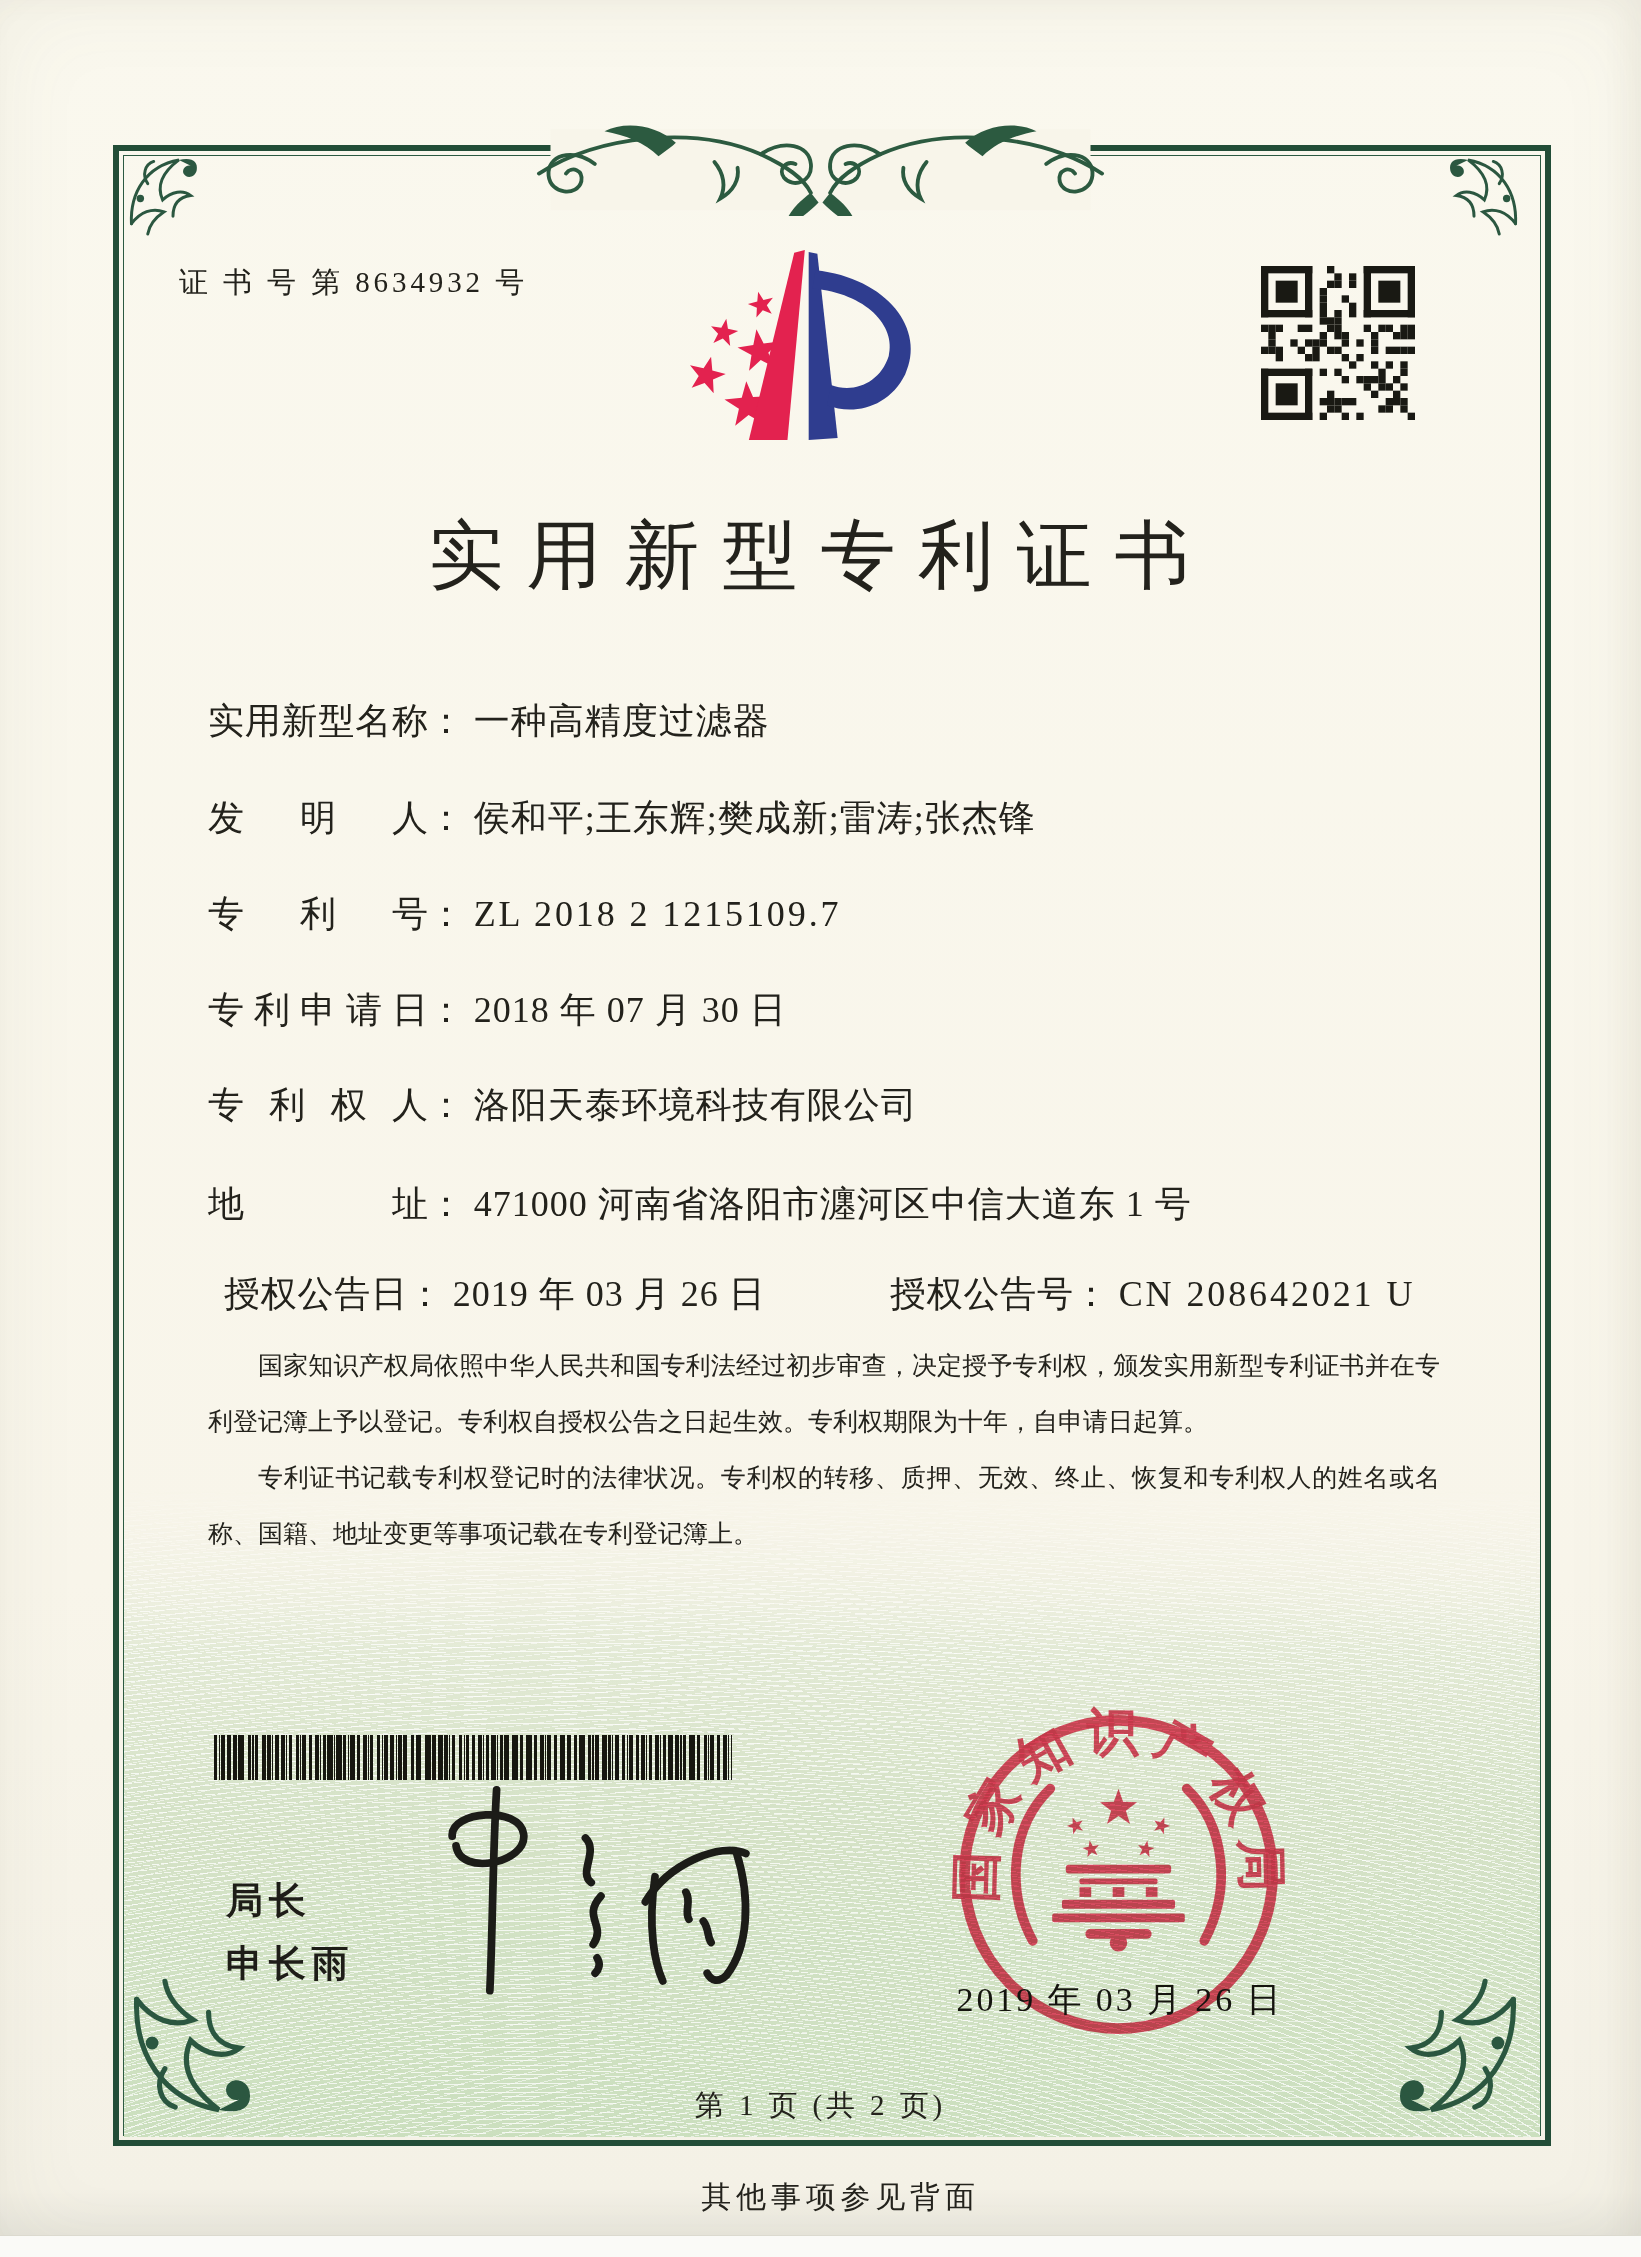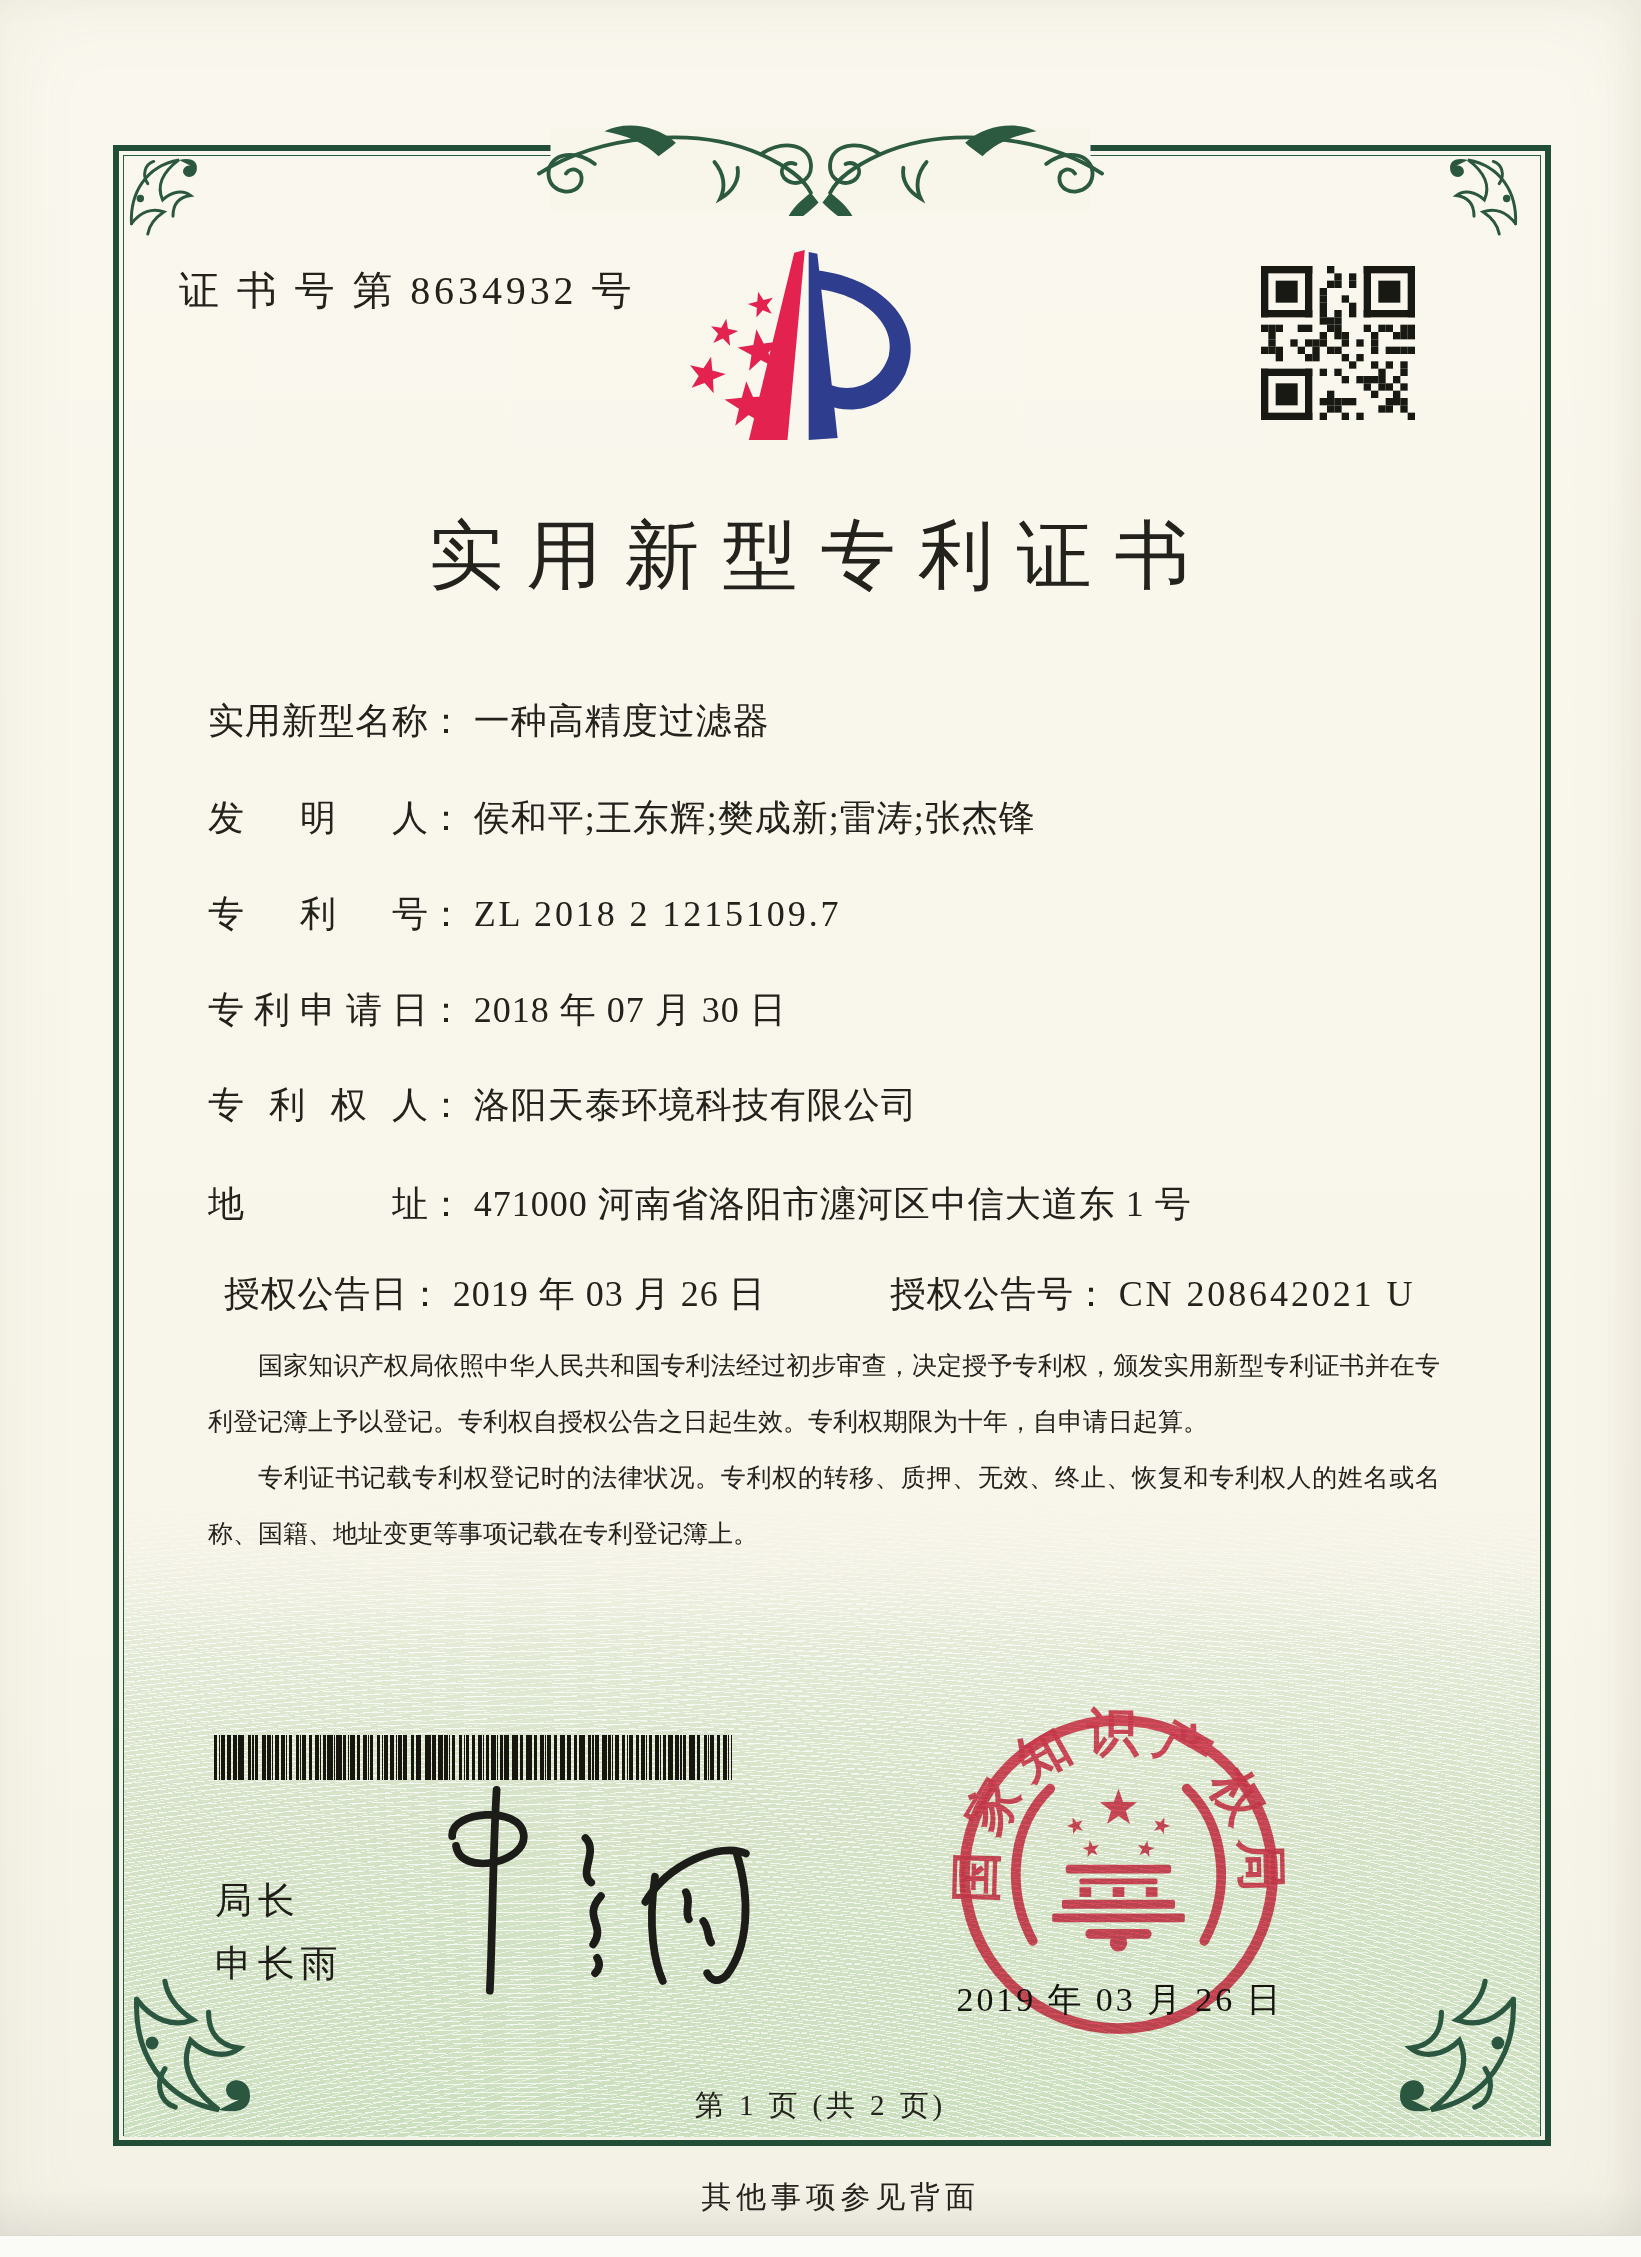--- a/index.html
+++ b/index.html
@@ -31,21 +31,21 @@
     background:
       repeating-radial-gradient(1545px 599px at 28% 135%, rgba(255,255,255,0) 0 9.7px, rgba(255,255,255,.75) 9.7px 11.6px),
       repeating-radial-gradient(1448px 541px at 78% 150%, rgba(255,255,255,0) 0 12.6px, rgba(255,255,255,.55) 12.6px 14.5px),
       linear-gradient(180deg, rgba(206,223,193,0) 0%, rgba(206,223,193,.45) 22%, rgba(205,222,191,.8) 50%, #cbdfbe 100%);
     -webkit-mask-image:linear-gradient(180deg,transparent 0,#000 26%);
             mask-image:linear-gradient(180deg,transparent 0,#000 26%);
   }
   
   .cert-no{
     position:absolute;left:179px;top:263px;
-    font-size:40px;letter-spacing:3.9px;color:#23221c;
+    font-size:29px;letter-spacing:3.9px;color:#23221c;
   }
   .logo{position:absolute;left:664px;top:239px;width:272px;height:238px;}
   .qr{position:absolute;left:1261px;top:266px;width:154px;height:154px;}
   .title{
     position:absolute;left:0;top:506px;width:1641px;text-align:center;
     font-size:75px;font-weight:normal;letter-spacing:23px;color:#23221c;
   }
   
   .frow{position:absolute;left:208px;font-size:36px;color:#23221c;white-space:nowrap;}
   .flabel{display:inline-block;width:220px;text-align:justify;text-align-last:justify;vertical-align:bottom;}
@@ -60,21 +60,21 @@
   }
   .bodytext p{margin:0;text-indent:2em;}
   
   .barcode{
     position:absolute;left:214px;top:1735px;width:518px;height:45px;
     background:
       repeating-linear-gradient(90deg,#16160f 0 2.9px,transparent 2.9px 6.8px),
       repeating-linear-gradient(90deg,#16160f 0 1.9px,transparent 1.9px 12.6px),
       repeating-linear-gradient(90deg,#16160f 0 1px,transparent 1px 4.8px);
   }
-  .director{position:absolute;left:215px;font-size:37px;letter-spacing:5.8px;color:#1e1d18;}
+  .director{position:absolute;left:226px;font-size:37px;letter-spacing:5.8px;color:#1e1d18;font-weight:bold;}
   .sig{position:absolute;left:396px;top:1784px;width:406px;height:227px;}
   .seal{position:absolute;left:943px;top:1699px;width:351px;height:351px;mix-blend-mode:multiply;opacity:.95;}
   .seal-date{
     position:absolute;left:951px;top:1977px;width:338px;text-align:center;
     font-size:34px;letter-spacing:2.9px;color:#15140f;z-index:6;
   }
   .page-footer{
     position:absolute;left:0;top:2086px;width:1641px;text-align:center;
     font-size:29px;letter-spacing:3.9px;color:#23221c;
   }

